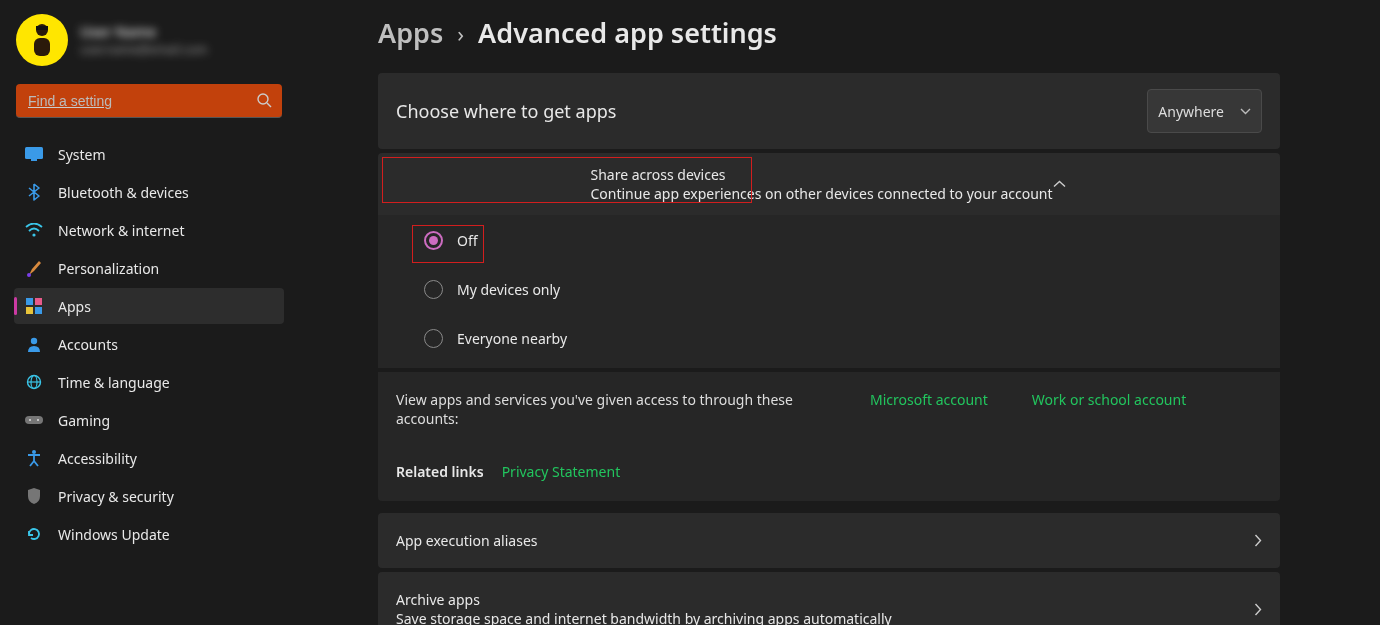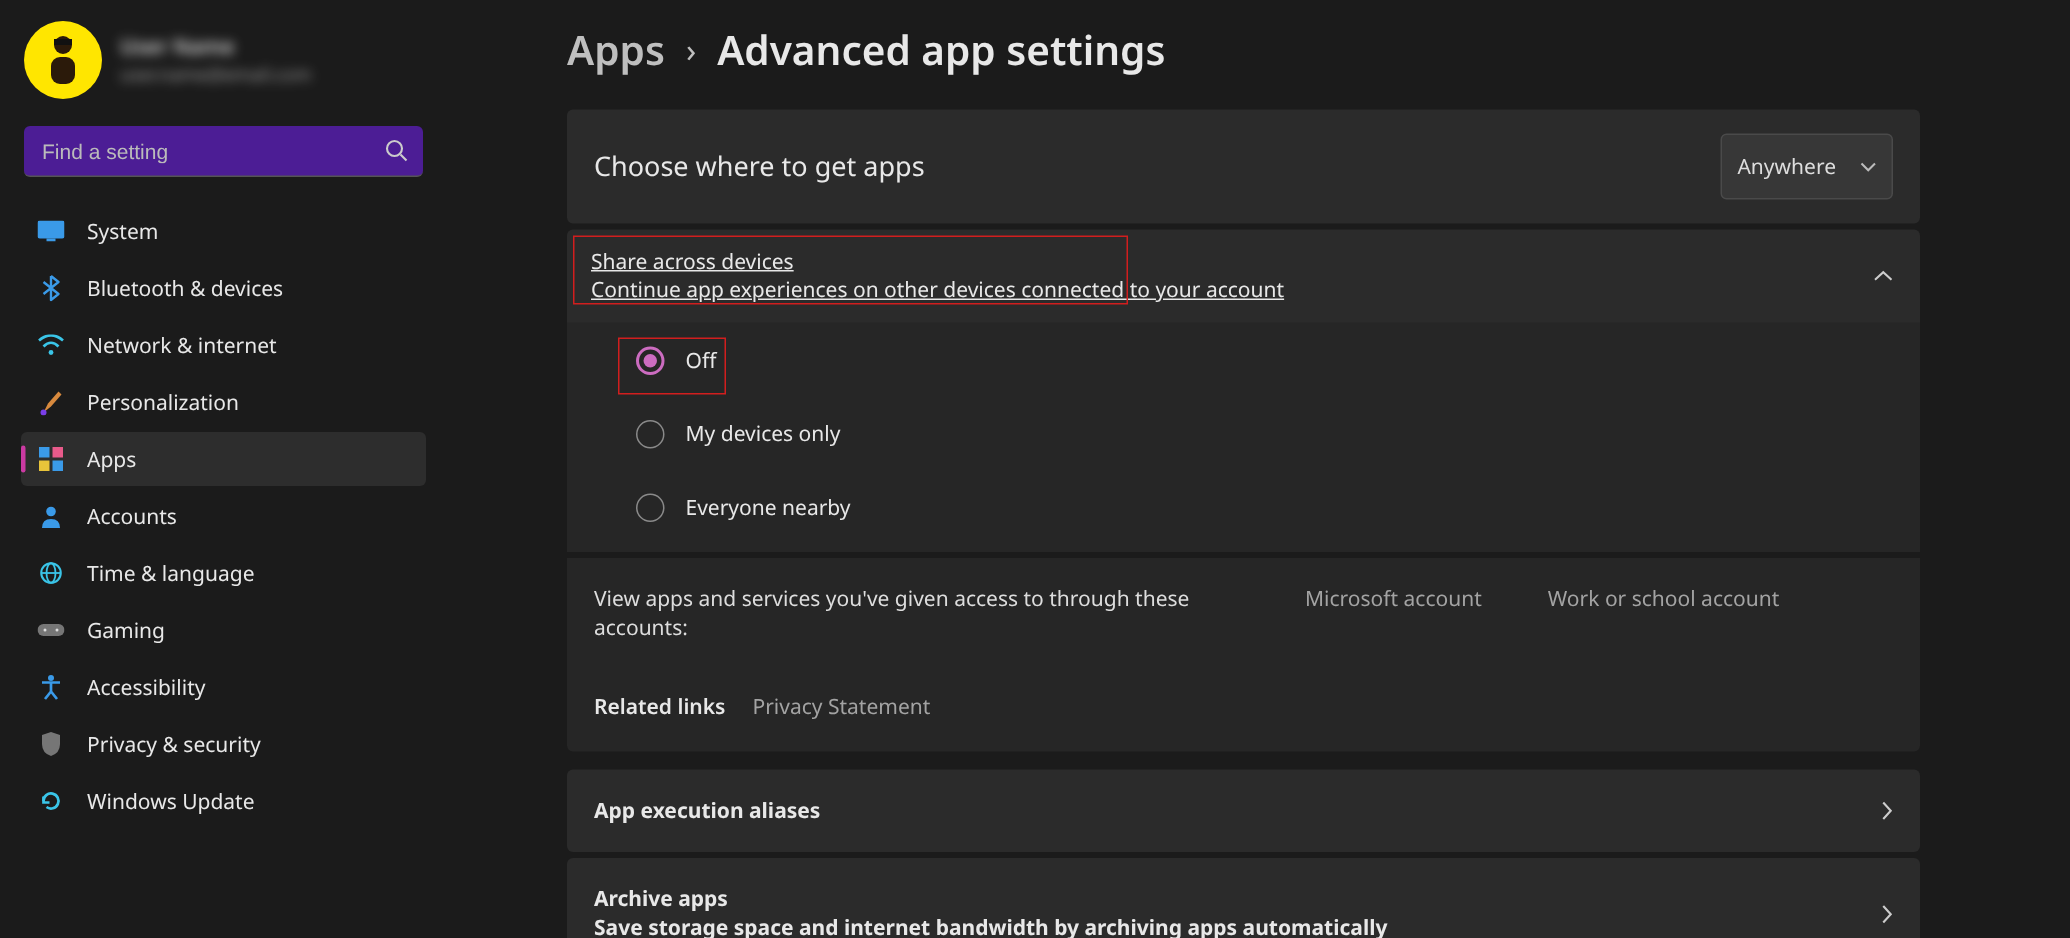--- a/index.html
+++ b/index.html
@@ -6,54 +6,54 @@
   html, body { width: 1380px; height: 625px; background:#1b1b1b; color:#e8e8e8; font-family: "Segoe UI", system-ui, sans-serif; font-size:14px; overflow:hidden;}
   body { display:flex; }
   .sidebar { width:300px; padding:14px 16px 0 14px; }
   .profile { display:flex; align-items:center; gap:12px; margin-bottom:18px; padding:0 2px;}
   .avatar { width:52px; height:52px; border-radius:50%; background:#ffe600; display:flex; align-items:center; justify-content:center;}
   .avatar svg { width:32px; height:40px; }
   .profile-text { filter: blur(4px); opacity:.9;}
   .profile-name { font-size:14px; font-weight:600;}
   .profile-email { font-size:12px; color:#aaa;}
   .search { position:relative; margin: 4px 2px 18px 2px;}
-  .search input { width:100%; height:34px; background:#4c1d95; border:none; border-bottom:1px solid #555; border-radius:4px; padding:0 36px 0 12px; color:#ccc; font-size:14px; outline:none;}
+  .search input { width:100%; height:34px; background:#c2410c; border:none; border-bottom:1px solid #555; border-radius:4px; padding:0 36px 0 12px; color:#ccc; font-size:14px; outline:none;text-decoration:underline;}
   .search input::placeholder{color:#bbb;}
   .search .sicon { position:absolute; right:10px; top:8px; color:#ccc;}
   .nav { display:flex; flex-direction:column; gap:2px;}
   .nav-item { display:flex; align-items:center; gap:14px; height:36px; border-radius:4px; padding:0 10px; cursor:pointer; position:relative;}
   .nav-item.active { background:#2d2d2d;}
   .nav-item.active::before { content:""; position:absolute; left:0; top:9px; bottom:9px; width:3px; background:#cc3aa3; border-radius:3px;}
   .nav-item .nicon { width:20px; display:flex; align-items:center; justify-content:center;}
   .nav-item .nlabel { font-size:14px; color:#e8e8e8;}
   .main { flex:1; padding: 14px 100px 0 78px; overflow:auto;}
   .breadcrumb { display:flex; align-items:center; gap:14px; margin-bottom:22px;}
   .breadcrumb .bc-part { font-size:27px; font-weight:600; }
   .breadcrumb .bc-parent { color:#bfbfbf; cursor:pointer;}
   .breadcrumb .bc-sep { color:#bfbfbf; font-size:22px;}
   .panel { background:#2b2b2b; border-radius:4px; margin-bottom:4px;}
   .row { display:flex; align-items:center; justify-content:space-between; padding:16px 18px;}
   .row .rtitle { font-size:18px;}
   .dropdown { background:#373737; border:1px solid #4a4a4a; border-radius:4px; height:44px; min-width:110px; display:flex; align-items:center; justify-content:space-between; padding:0 10px; gap:16px; cursor:pointer; color:#ddd;}
   .dropdown .chev { font-size:11px; color:#bbb;}
   .panel.expand { margin-top:4px; border-radius:4px 4px 0 0; }
-  .expand-head { display:flex; align-items:center; justify-content:space-between; padding:12px 18px 12px 16px; position:relative;text-decoration:underline;}
+  .expand-head { display:flex; align-items:center; justify-content:center; padding:12px 18px 12px 16px; position:relative;}
   .redbox1 { position:absolute; left:4px; top:4px; width:370px; height:46px; border:1.5px solid #d21e1e; pointer-events:none;}
   .expand-body { padding:14px 0 18px 46px; background:#262626; display:flex; flex-direction:column; gap:26px; position:relative;}
   .radio-row { display:flex; align-items:center; gap:14px; cursor:pointer; padding:2px 0;}
   .radio { width:19px; height:19px; border-radius:50%; border:1.5px solid #8a8a8a; display:flex; align-items:center; justify-content:center;}
   .radio.selected { border:2px solid #cc6cc0;}
   .radio.selected .dot { width:9px; height:9px; border-radius:50%; background:#cc6cc0;}
   .redbox2 { position:absolute; left:34px; top:10px; width:72px; height:38px; border:1.5px solid #d21e1e; pointer-events:none;}
   .access-row { background:#262626; padding:18px; display:flex; align-items:flex-start; gap:44px; color:#ddd; margin-top:2px;}
   .access-row .lbl { flex: 0 0 auto; max-width: 430px;}
-  .linklike { color:#a3a3a3; cursor:pointer;}
+  .linklike { color:#22c55e; cursor:pointer;}
   .related-row { background:#262626; padding:16px 18px 20px; display:flex; align-items:center; gap:18px; border-radius:0 0 4px 4px; margin-bottom:12px;}
   .related-row .rt { font-weight:600;}
-  .link-panel { background:#2b2b2b; border-radius:4px; margin-top:4px;font-weight:bold;}
+  .link-panel { background:#2b2b2b; border-radius:4px; margin-top:4px;}
   .link-row { display:flex; align-items:center; justify-content:space-between; padding:18px; cursor:pointer;}
   .link-row .chev { color:#bbb;}
   svg { display:block; }
 </style>
 </head>
 <body>
 
 <div class="sidebar">
   <div class="profile">
     <div class="avatar">

